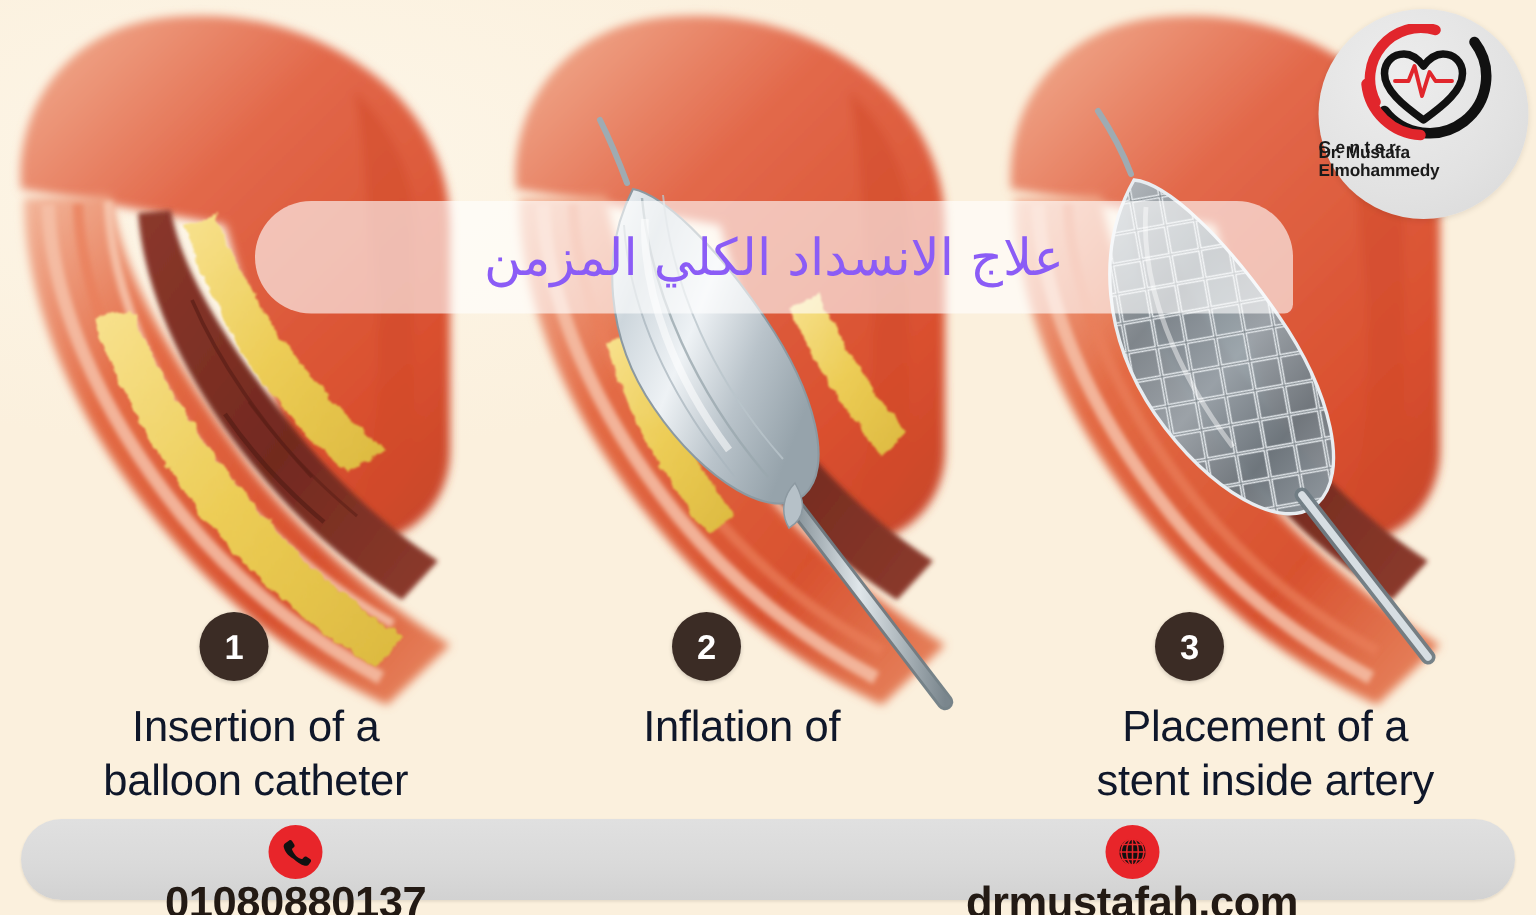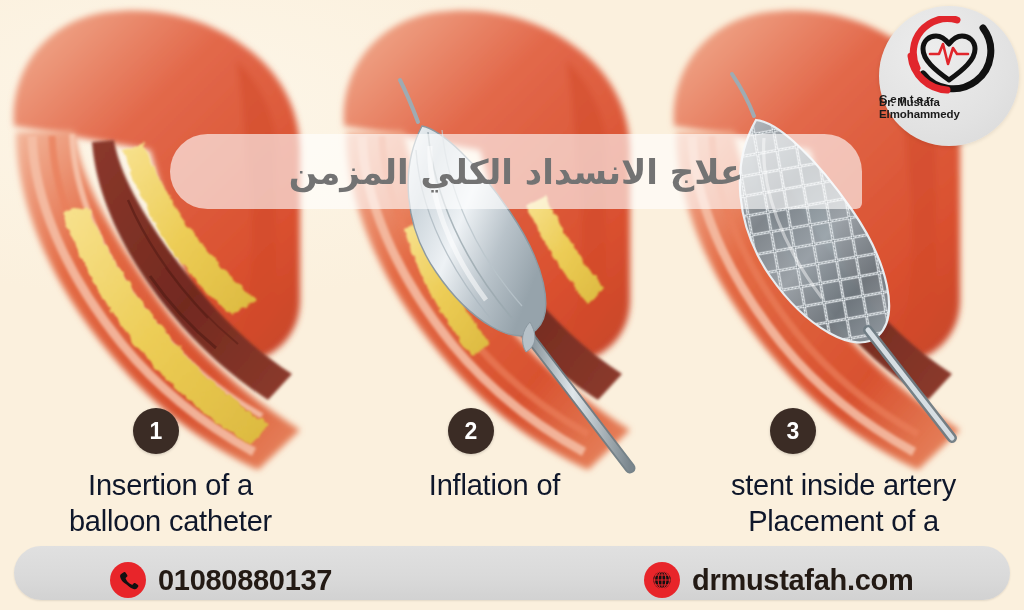--- a/index.html
+++ b/index.html
@@ -98,22 +98,22 @@
     background: rgba(255,255,255,0.62);
     border-radius: 38px 38px 6px 38px;
     display: flex;
     align-items: center;
     justify-content: center;
   }
   .title-text {
     direction: rtl;
     font-family: "DejaVu Sans", "Liberation Sans", sans-serif;
     font-size: 34px;
-    font-weight: bold;
-    color: #737373;
+    font-weight: normal;
+    color: #8b5cf6;
     white-space: nowrap;
     letter-spacing: 0px;
   }
 
   
   .logo {
     position: absolute;
     left: 879px;
     top: 6px;
     width: 140px;
@@ -144,25 +144,26 @@
     left: 14px;
     top: 546px;
     width: 996px;
     height: 54px;
     background: linear-gradient(180deg, #e0e0e0 0%, #dadada 55%, #d2d2d2 100%);
     border-radius: 27px;
     box-shadow: 0 1px 2px rgba(0,0,0,0.10);
   }
   .contact {
     position: absolute;
-    top: 16px;
+    top: 4px;
     height: 36px;
     display: flex;
     align-items: center;
-    gap: 12px;
+    gap: 0;
+    flex-direction: column;
   }
   .contact-phone { left: 96px; }
   .contact-web   { left: 630px; text-align: right; }
   .c-icon {
     width: 36px;
     height: 36px;
     border-radius: 50%;
     background: #e8252a;
     display: flex;
     align-items: center;
@@ -484,22 +485,22 @@
           <path d="M 208,330 L 292,438" stroke="#d7dee3" stroke-width="5" stroke-linecap="round" fill="none"></path>
         </g>
 
         <path d="M 94,116 C 88,100 80,86 72,74" stroke="#9fabb2" stroke-width="4" stroke-linecap="round" fill="none"></path>
       </svg>
 
       <div class="step-badge">
         <span>3</span>
       </div>
       <div class="caption">
+        <span class="ln">Placement of a</span>
         <span class="ln">stent inside artery</span>
-        <span class="ln">Placement of a</span>
       </div>
     </div>
   </div>
 
   <div class="title-banner">
     <span class="title-text">علاج الانسداد الكلي المزمن</span>
   </div>
 
   <div class="logo">
     <svg class="logo-mark" viewBox="0 0 104 78">

